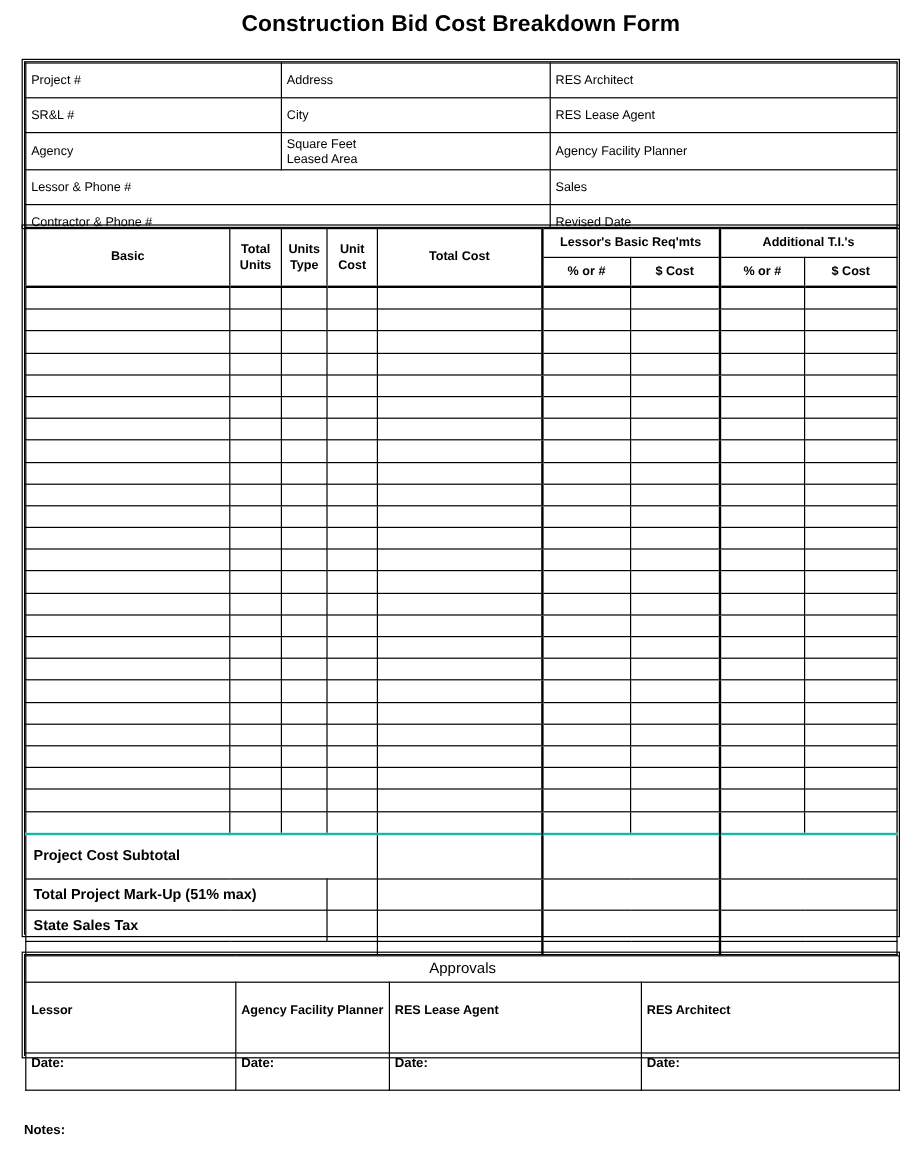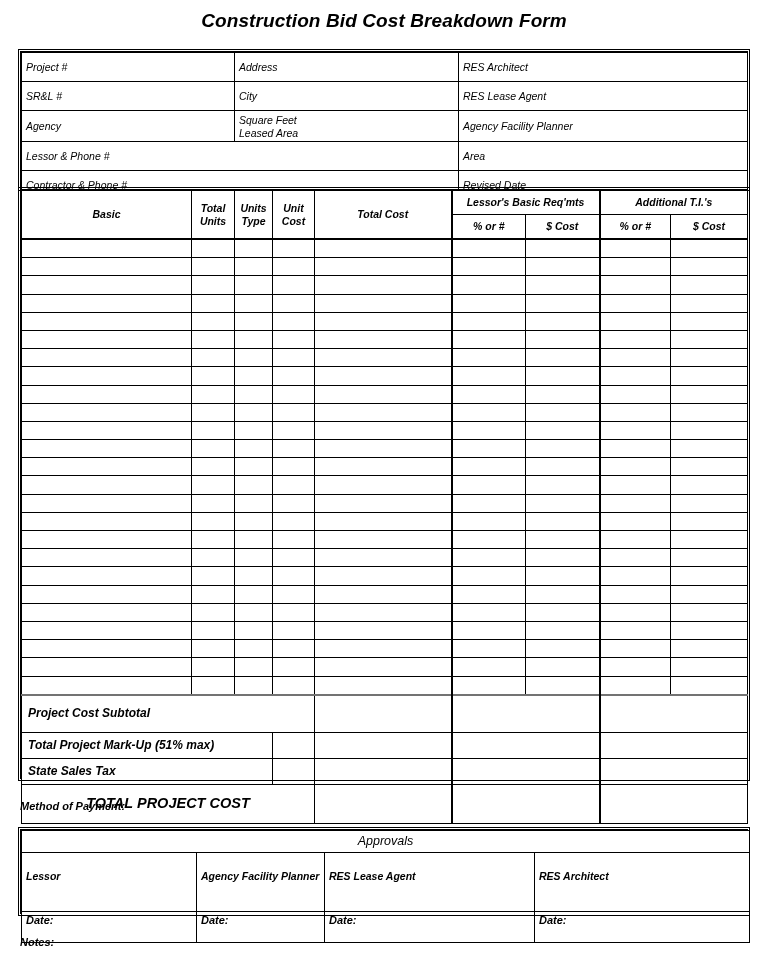--- a/index.html
+++ b/index.html
@@ -14,21 +14,20 @@
     color: #000000;
     position: relative;
     overflow: hidden;
   }
 
   .page {
     position: relative;
     width: 768px;
     height: 754px;
     box-sizing: border-box;
-    font-style: italic;
   }
 
   
   .form-title {
     position: absolute;
     left: 0;
     top: 10px;
     width: 768px;
     text-align: center;
     font-size: 19px;
@@ -92,21 +91,21 @@
   #cost-table tr.grand-row td     { height: 38px; }
   #cost-table td.grand-label {
     text-align: center;
     font-weight: bold;
     font-size: 14.5px;
     padding-left: 0;
   }
 
   
   #cost-table tr.first-data-row td { border-top: 2px solid #000; }
-  #cost-table tr.subtotal-row td   { border-top: 2px solid #737373; }
+  #cost-table tr.subtotal-row td   { border-top: 2px solid #14b8a6; }
   #cost-table td.grp-start         { border-left: 2px solid #000; }
 
   
   #approvals-table td { font-size: 10.5px; }
   #approvals-table td.appr-title {
     text-align: center;
     font-size: 12.5px;
     height: 21px;
     padding: 0;
   }
@@ -157,21 +156,21 @@
           <td>City</td>
           <td>RES Lease Agent</td>
         </tr>
         <tr>
           <td>Agency</td>
           <td class="two-line"><span id="sqft-text">Square Feet<br>Leased Area</span></td>
           <td>Agency Facility Planner</td>
         </tr>
         <tr>
           <td colspan="2">Lessor &amp; Phone #</td>
-          <td>Area</td>
+          <td>Sales</td>
         </tr>
         <tr>
           <td colspan="2">Contractor &amp; Phone #</td>
           <td>Revised Date</td>
         </tr>
       </tbody>
     </table>
   </div>
 
   <div class="frame" style="left:20px; top:189px; width:728px; height:590px;">
@@ -506,21 +505,21 @@
             <td></td>
             <td class="grp-start" colspan="2"></td>
             <td class="grp-start" colspan="2"></td>
           </tr>
         </tbody>
     </table>
   </div>
 
   <div class="loose-label" style="left:20px; top:800px;">Method of Payment:</div>
 
-  <div class="frame" style="left:20px; top:829px; width:728px; height:85px;">
+  <div class="frame" style="left:20px; top:795px; width:728px; height:85px;">
     <table class="grid" id="approvals-table">
       <colgroup>
         <col style="width:175px">
           <col style="width:128px">
           <col style="width:210px">
           <col style="width:215px">
       </colgroup>
       <tbody>
         <tr>
           <td class="appr-title" colspan="4">Approvals</td>

